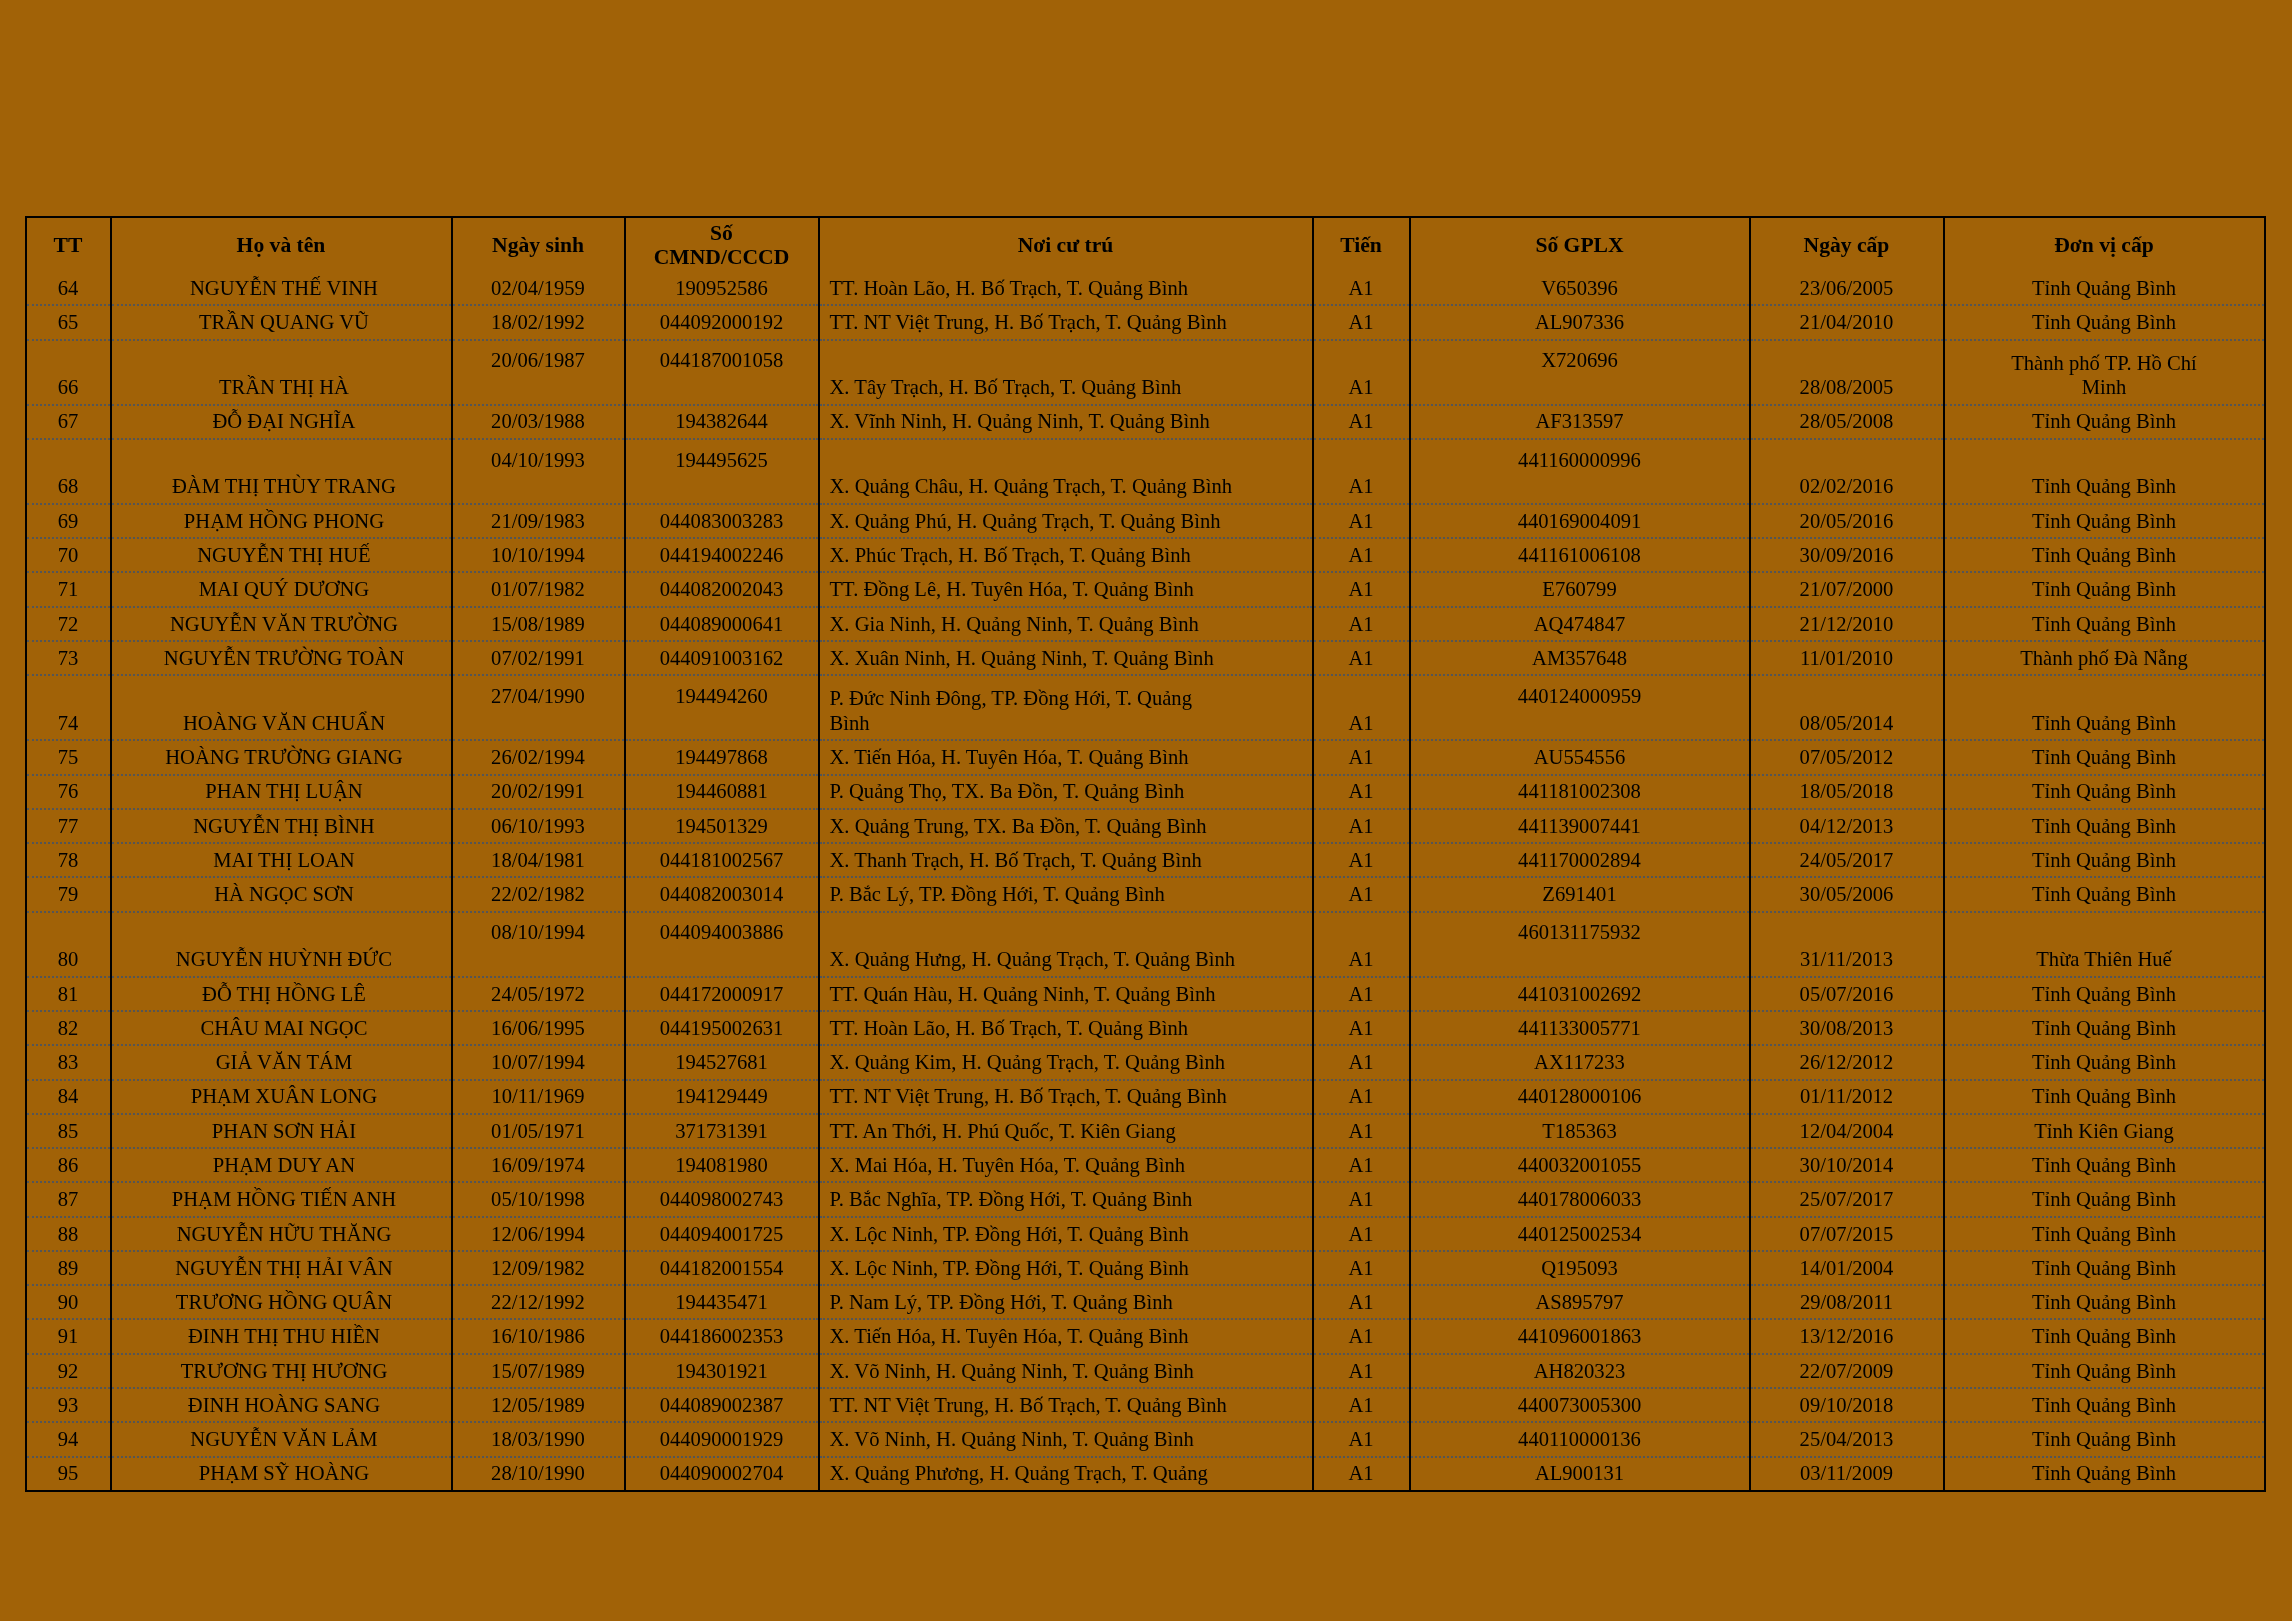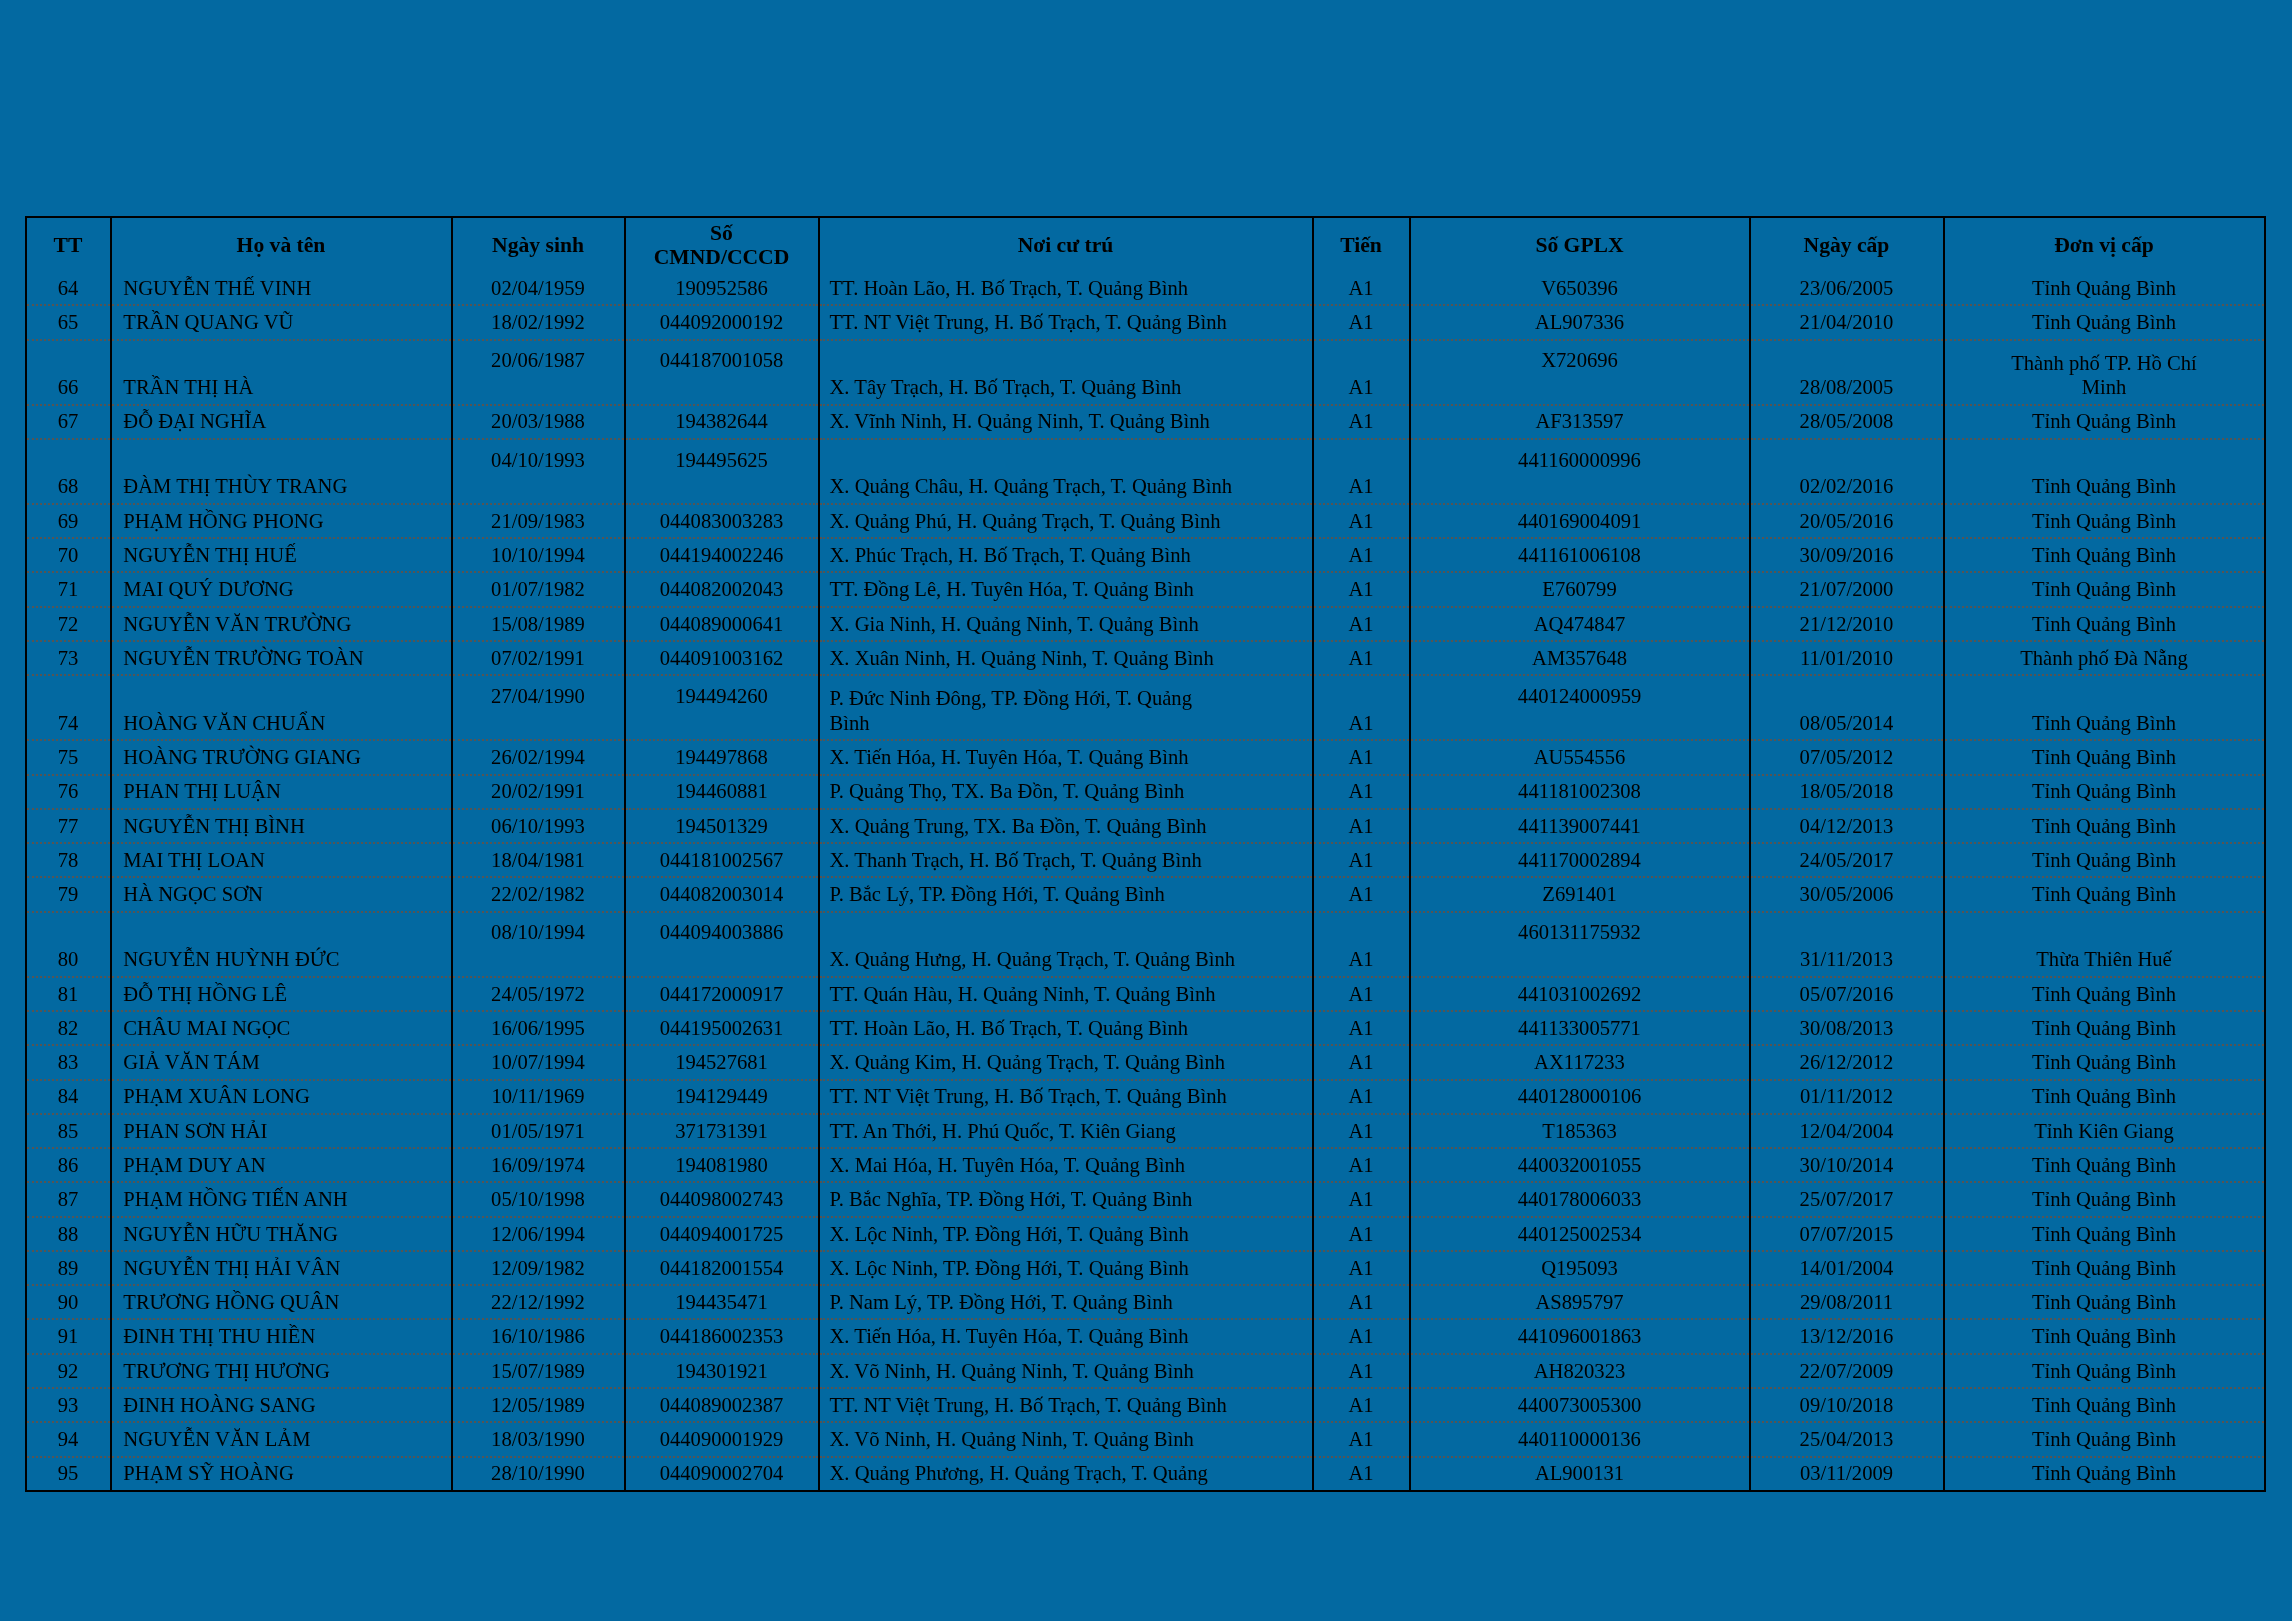--- a/index.html
+++ b/index.html
@@ -13,21 +13,21 @@
     font-family: "Liberation Serif", "DejaVu Serif", serif;
     color: #000000;
     position: relative;
     overflow: hidden;
   }
   .page {
     position: absolute;
     left: 0; top: 0;
     width: 2293px;
     height: 1621px;
-    background: #0369a1;
+    background: #a16207;
   }
   table.doc-table {
     position: absolute;
     left: 24.5px;
     top: 216px;
     width: 2240px;
     border-collapse: collapse;
     table-layout: fixed;
     border: 2.9px solid #000000;
   }
@@ -61,21 +61,21 @@
   col.col-dob       { width: 173px; }
   col.col-cmnd      { width: 194px; }
   col.col-residence { width: 494px; }
   col.col-hang      { width: 97px;  }
   col.col-gplx      { width: 340px; }
   col.col-ngaycap   { width: 194px; }
   col.col-donvicap  { width: 321px; }
 
   
   td.col-tt        { text-align: center; vertical-align: bottom; }
-  td.col-name      { text-align: left;   vertical-align: bottom; padding-left: 11.8px; }
+  td.col-name      { text-align: center;   vertical-align: bottom; padding-left: 11.8px; }
   td.col-dob       { text-align: center; vertical-align: top; }
   td.col-cmnd      { text-align: center; vertical-align: top; }
   td.col-residence { text-align: left;   vertical-align: bottom; padding-left: 10px; }
   td.col-hang      { text-align: center; vertical-align: bottom; margin-left: 12px; }
   td.col-gplx      { text-align: center; vertical-align: top; }
   td.col-ngaycap   { text-align: center; vertical-align: bottom; }
   td.col-donvicap  { text-align: center; vertical-align: bottom; }
 
   td .cwrap { display: block; }
   td.col-residence .cwrap { white-space: nowrap; }

